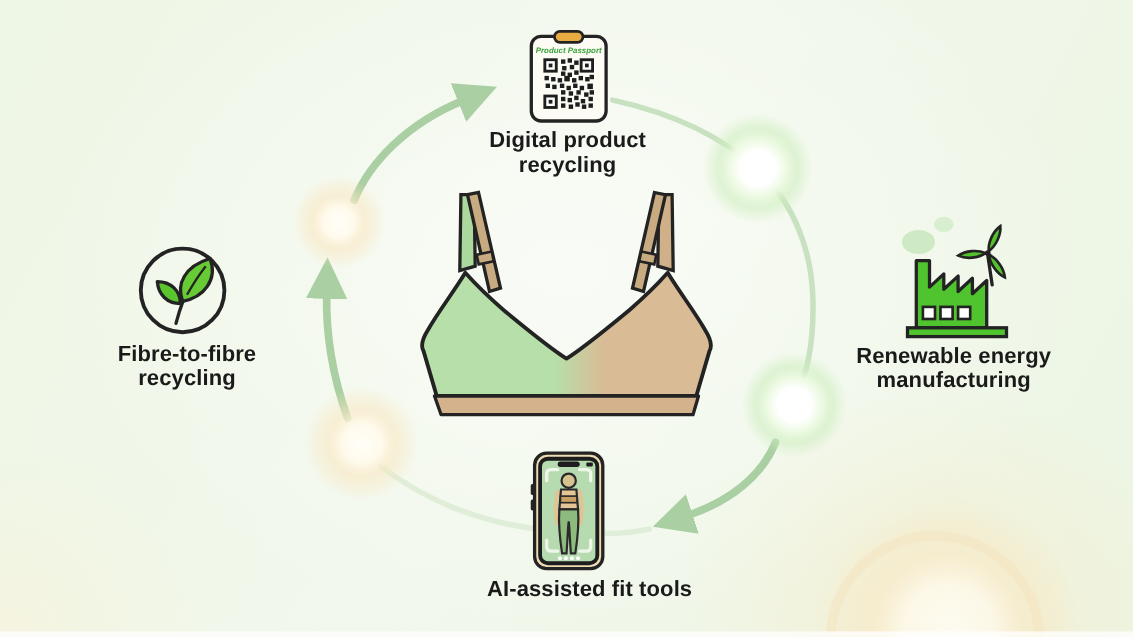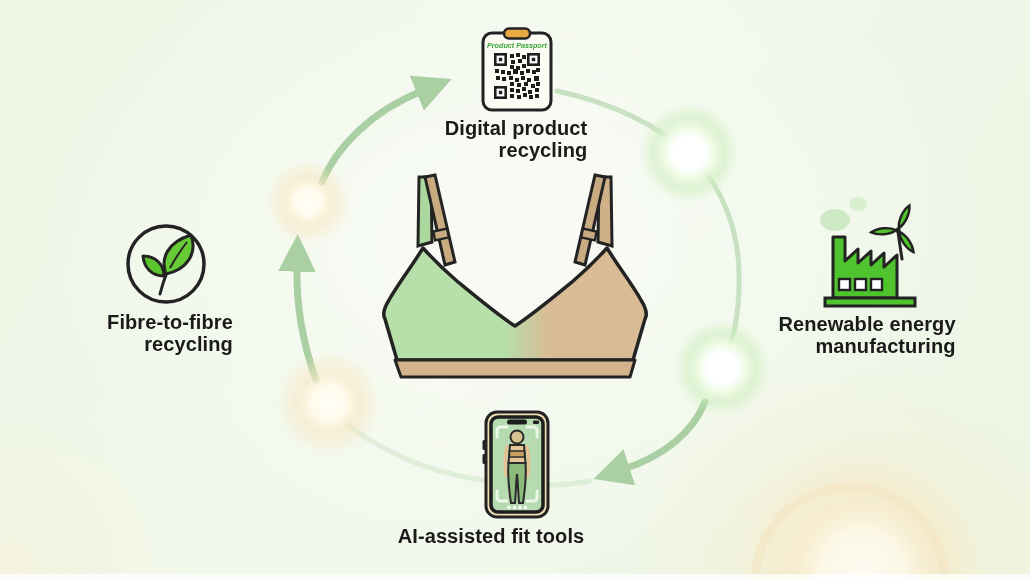--- a/index.html
+++ b/index.html
@@ -8,21 +8,21 @@
     font-family:"Liberation Sans",sans-serif;
     background:
       radial-gradient(340px 300px at 83% 98%, rgba(250,233,196,0.55), rgba(250,233,196,0) 70%),
       radial-gradient(260px 240px at 1% 99%, rgba(250,240,214,0.45), rgba(250,240,214,0) 70%),
       radial-gradient(620px 430px at 50% 42%, rgba(255,255,255,0.55), rgba(255,255,255,0) 78%),
       linear-gradient(118deg,#eef6e5 0%,#f2f8ec 48%,#ecf5e3 100%);
   }
   .layer{position:absolute;left:0;top:0;}
   .icon{position:absolute;}
   .label{
-    position:absolute;transform:translateX(-50%);text-align:right;
+    position:absolute;transform:translateX(-50%);text-align:center;
     font-weight:700;font-size:20px;line-height:22px;color:#1a1a1a;
     letter-spacing:0.1px;white-space:nowrap;
   }
   .bottom-strip{position:absolute;left:0;bottom:0;width:100%;height:5px;background:rgba(255,255,255,0.75);}
 </style>
 </head>
 <body>
 
 <div class="scene">
 
@@ -207,18 +207,18 @@
     <div>recycling</div>
   </div>
   <div class="label" style="left:867px;top:313px;">
     <div>Renewable energy</div>
     <div>manufacturing</div>
   </div>
   <div class="label" style="left:170px;top:311px;">
     <div>Fibre-to-fibre</div>
     <div>recycling</div>
   </div>
-  <div class="label" style="left:491px;top:525px;">
+  <div class="label" style="left:536px;top:525px;">
     <div>AI-assisted fit tools</div>
   </div>
 
   <div class="bottom-strip"></div>
 </div>
 
 </body></html>

